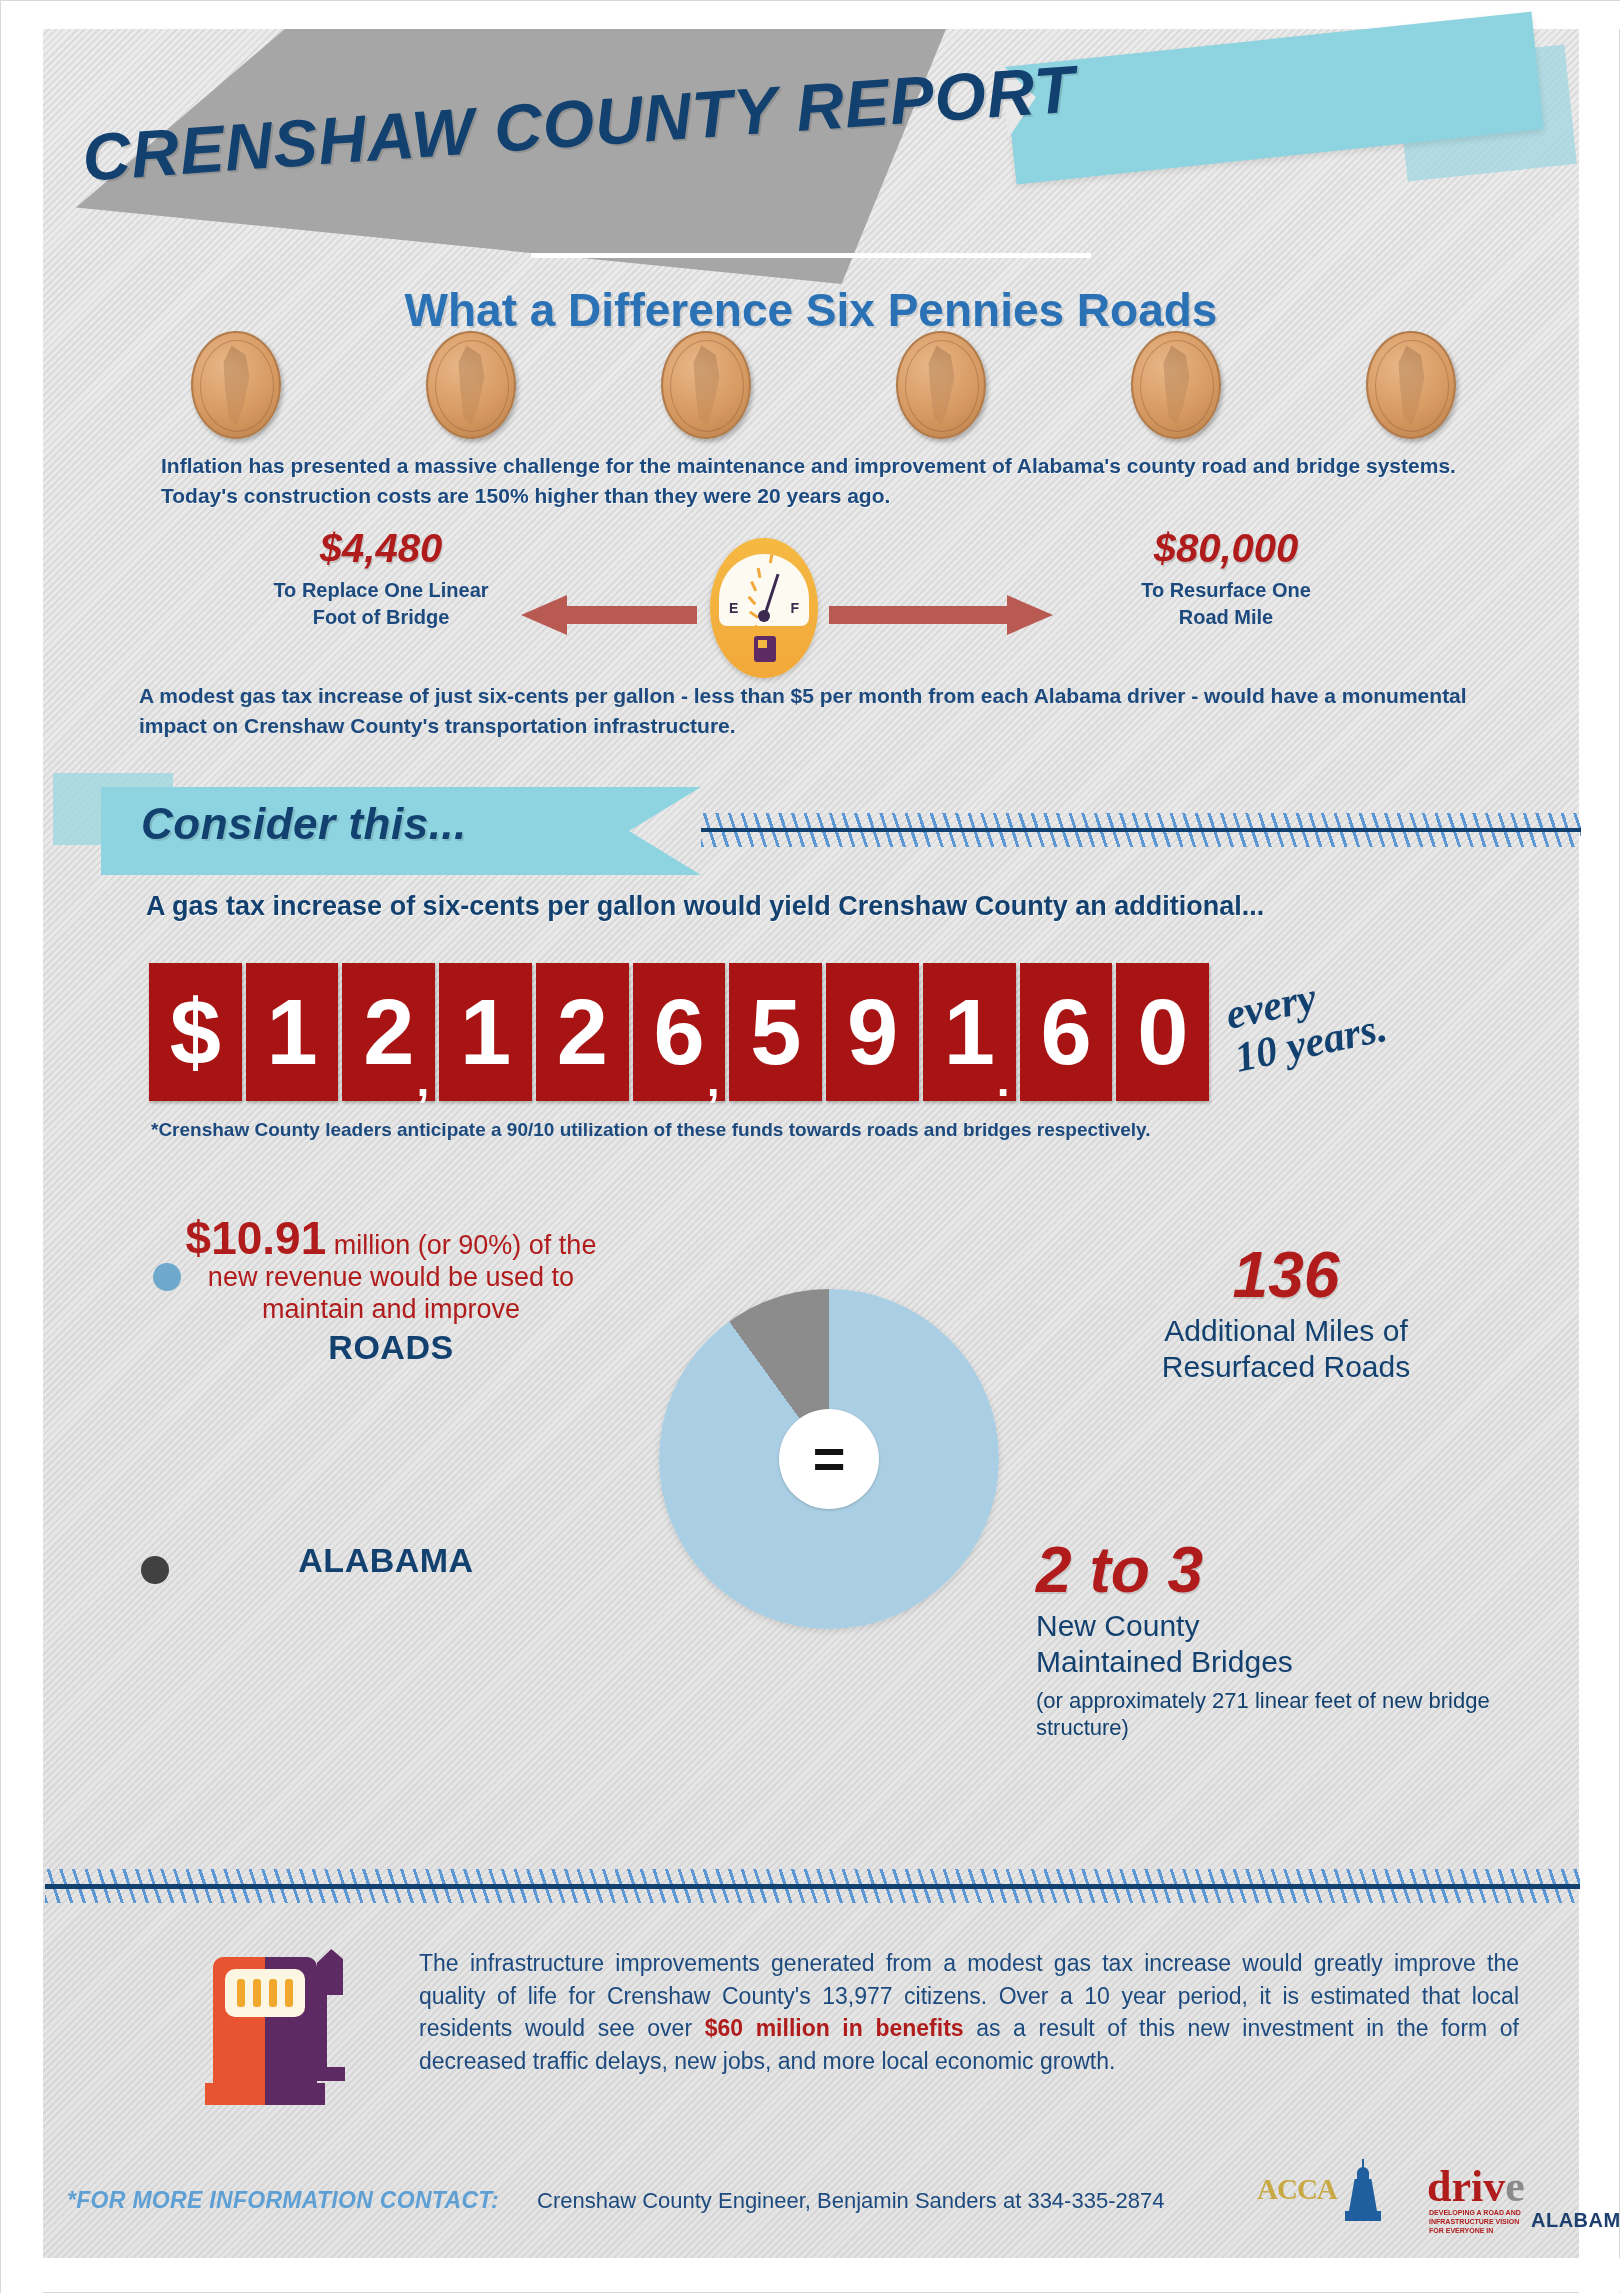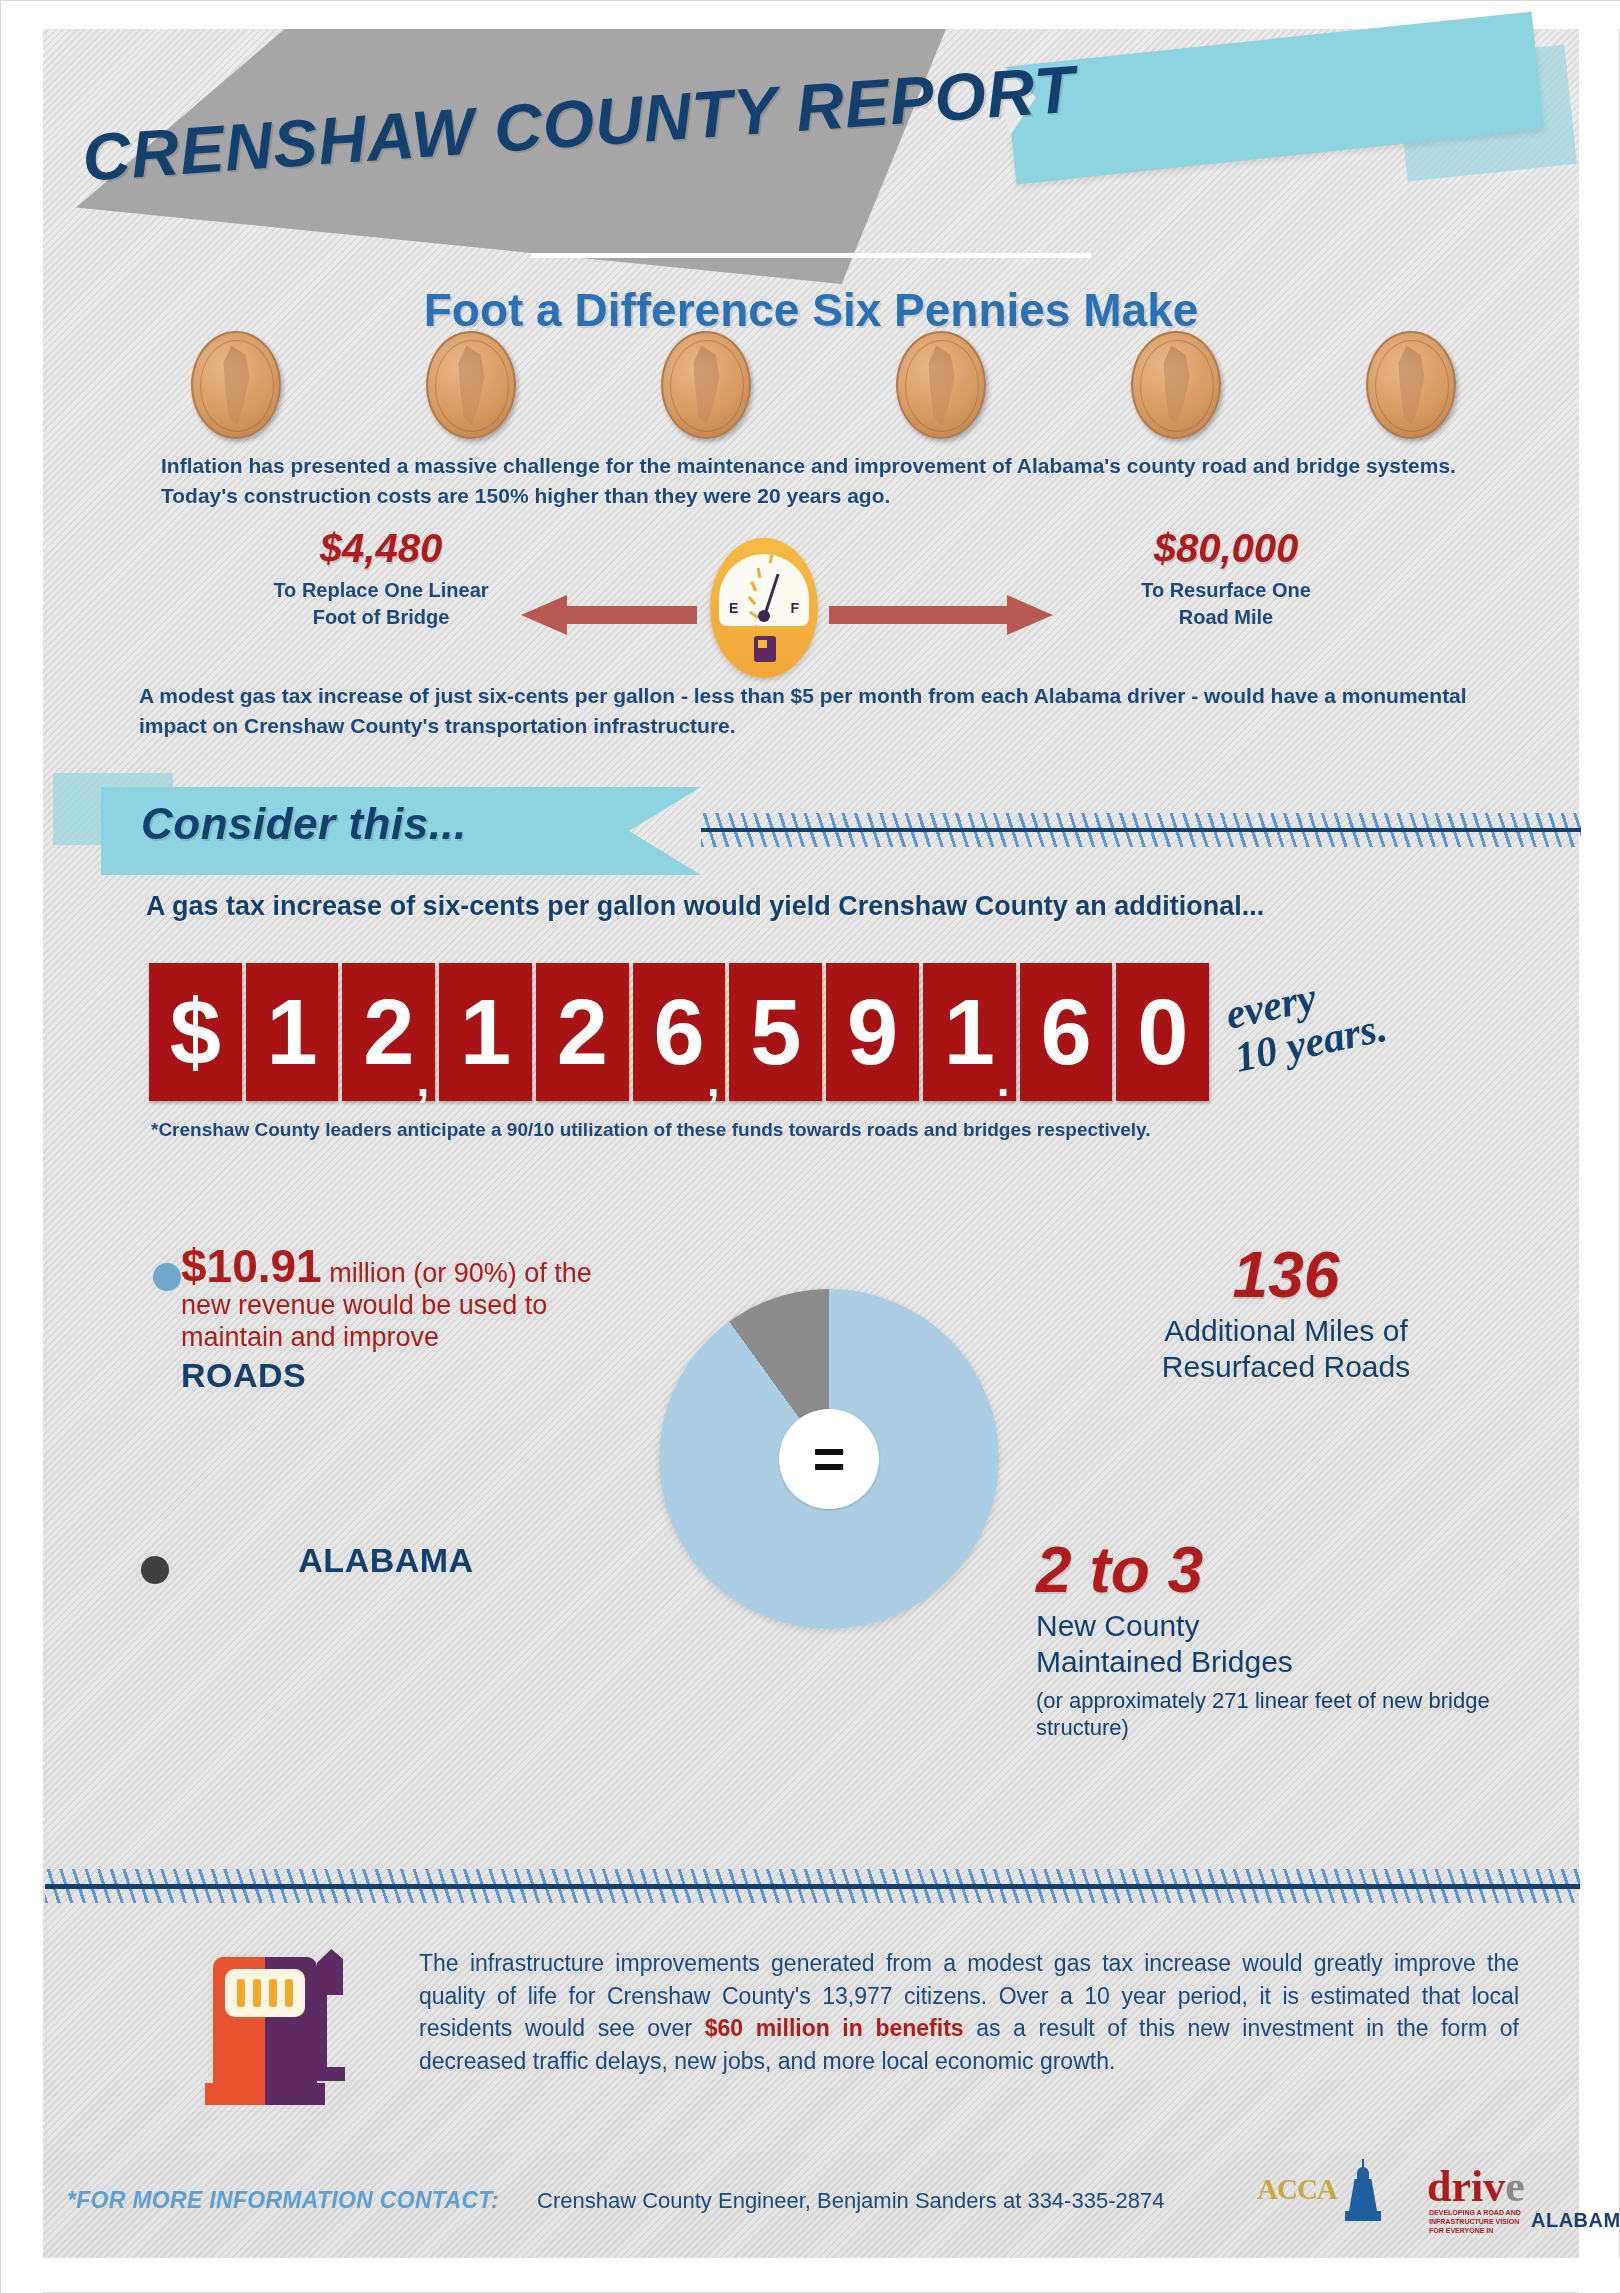--- a/index.html
+++ b/index.html
@@ -189,21 +189,21 @@
   .footnote{
     position:absolute;left:150px;top:1118px;width:1340px;
     font-size:19px;color:#1c4a7e;font-weight:600;
   }
 
   
   .bullet{position:absolute;width:28px;height:28px;border-radius:50%;}
   .bullet-roads{left:152px;top:1262px;background:#6fa8cd;}
   .bullet-bridges{left:140px;top:1555px;background:#414141;}
 
-  .split-left{position:absolute;left:180px;top:1242px;width:420px;text-align:left;}
+  .split-left{position:absolute;left:180px;top:1214px;width:420px;text-align:center;}
   .split-left-2{position:absolute;left:165px;top:1538px;width:440px;text-align:center;}
   .big-amt{font-size:46px;font-weight:bold;color:#b01b1b;line-height:1;}
   .split-body{font-size:27px;color:#b01b1b;line-height:1.18;}
   .split-cat{font-size:34px;font-weight:bold;color:#12406f;margin-top:2px;letter-spacing:.5px;}
 
   .pie-wrap{position:absolute;left:658px;top:1288px;width:340px;height:340px;}
   .pie{
     width:340px;height:340px;border-radius:50%;
     background:conic-gradient(from 0deg, #aacfe4 0deg 324deg, #8c8c8c 324deg 360deg);
     box-shadow:0 2px 6px rgba(0,0,0,.12);
@@ -282,21 +282,21 @@
   <div class="gray-poly"></div>
   <div class="ribbon-back"></div>
   <div class="ribbon"></div>
   <div class="ribbon-notch"></div>
 
   <div class="title">
     <span class="t1">CRENSHAW COUNTY</span>
     <span class="t2">REPORT</span>
   </div>
   <div class="title-rule"></div>
-  <div class="subtitle">Foot a Difference Six Pennies Make</div>
+  <div class="subtitle">What a Difference Six Pennies Roads</div>
 
   <div class="penny-row">
     <div class="penny" style="left:0px">
         <div class="ring"></div>
         <div class="face"></div>
       </div>
     <div class="penny" style="left:235px">
         <div class="ring"></div>
         <div class="face"></div>
       </div>

